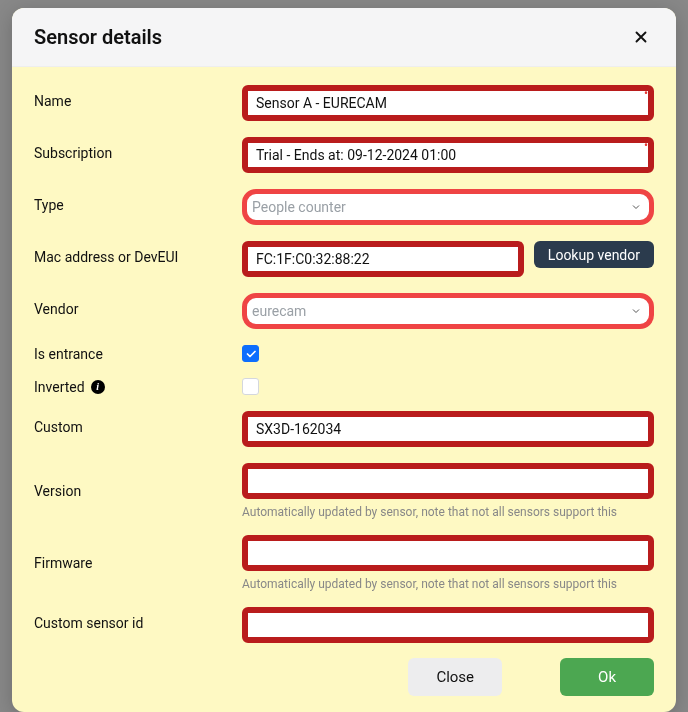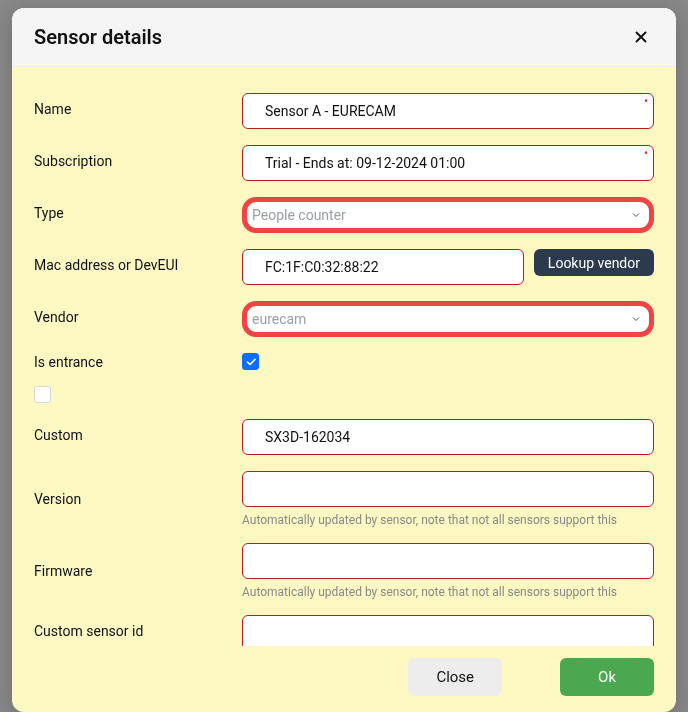--- a/index.html
+++ b/index.html
@@ -50,21 +50,20 @@
     }
     .modal-body {
       padding: 18px 22px 10px 22px;
       flex: 1;
       overflow: auto;
     }
     .form-row {
       display: flex;
       align-items: flex-start;
       margin-bottom: 16px;
-      margin-top: 8px;
     }
     .form-label {
       width: 208px;
       flex-shrink: 0;
       font-size: 14px;
       color: #111;
       padding-top: 8px;
       display: flex;
       align-items: center;
       gap: 6px;
@@ -75,23 +74,23 @@
     }
     .form-control-wrap {
       flex: 1;
       display: flex;
       flex-direction: column;
       gap: 4px;
     }
     .form-input {
       width: 100%;
       height: 36px;
-      border: 1px solid #b91c1c;
+      border: 6px solid #b91c1c;
       border-radius: 6px;
-      padding: 0 22px;
+      padding: 0 8px;
       font-size: 14px;
       color: #111;
       background: #fff;
     }
     .form-input::placeholder {
       color: #9aa0a6;
     }
     .select-wrap {
       position: relative;
       width: 100%;
@@ -280,20 +279,24 @@
       <div class="form-control-wrap">
         <div class="checkbox checked">
           <svg width="12" height="12" viewBox="0 0 24 24" fill="none" stroke="#fff" stroke-width="3.5" stroke-linecap="round" stroke-linejoin="round">
               <path d="M5 12l5 5L20 7"></path>
             </svg>
         </div>
       </div>
     </div>
 
     <div class="form-row">
+      <label class="form-label center">
+        <span>Inverted</span>
+        <span class="info-icon">i</span>
+      </label>
       <div class="form-control-wrap">
         <div class="checkbox"></div>
       </div>
     </div>
 
     <div class="form-row">
       <label class="form-label">Custom</label>
       <div class="form-control-wrap">
         <input class="form-input" type="text" value="SX3D-162034" style="">
       </div>

